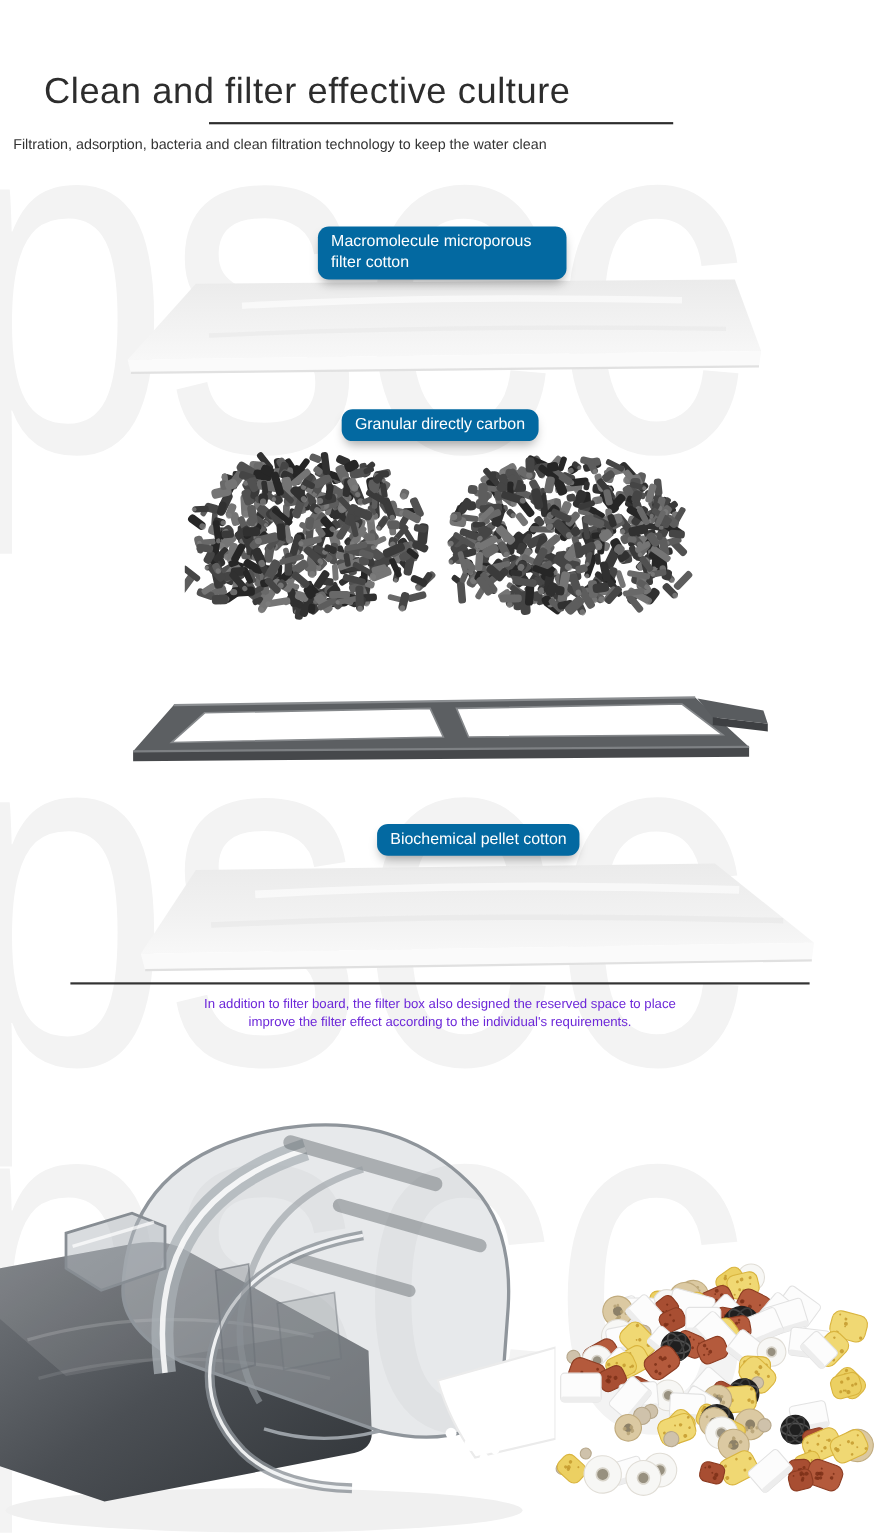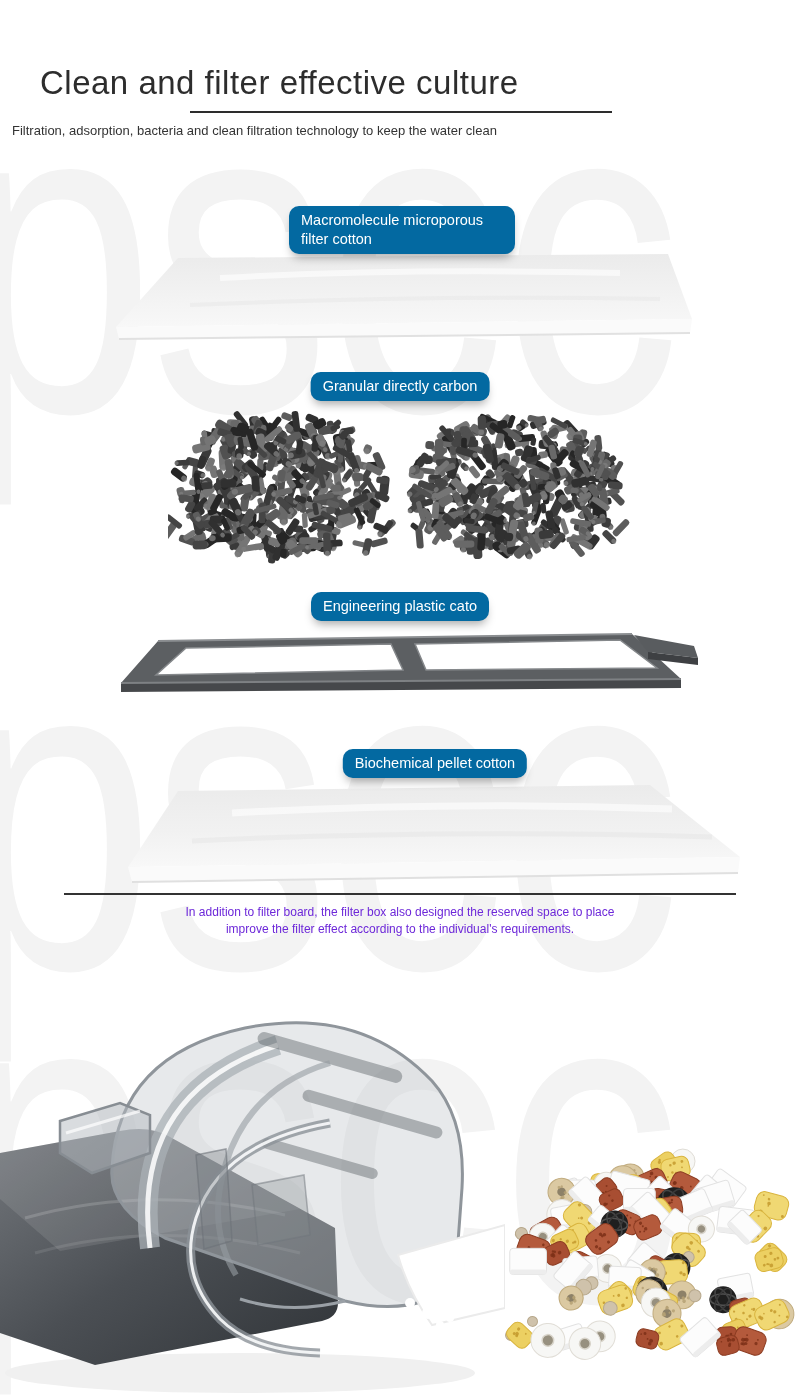--- a/index.html
+++ b/index.html
@@ -2918,21 +2918,20 @@
         <g transform="translate(279.9 36.8) rotate(101)">
           <rect x="-4.2484073309460655" y="-2.805665362626314" width="8.5" height="5.6" rx="2.2" fill="#3a3a3a"></rect>
         </g>
         <g transform="translate(273.9 71.5) rotate(137)">
           <rect x="-8.85762134718243" y="-2.606207372620702" width="17.7" height="5.2" rx="2.1" fill="#757575"></rect>
           <ellipse cx="7.6" cy="0" rx="2.0" ry="1.8" fill="#7d7d7d" opacity="0.8"></ellipse>
         </g>
       </g>
     </svg>
 
-  <div class="pill pill3">Engineering plastic cato</div>
   <svg class="art frame" viewBox="0 0 600 80">
     <path fill-rule="evenodd" fill="#5c5f62" d="M50,19 L524,12 L573,57 L13,61 Z  M78,26 L283,22 L295,48 L48,53 Z  M307,22 L512,18 L549,46 L318,48 Z"></path>
     <polygon points="13,61 573,57 573,66 13,70" fill="#46484b"></polygon>
     <polygon points="526,13 586,24 590,36 540,30" fill="#595c5f"></polygon>
     <polygon points="540,30 590,36 590,43 540,37" fill="#3e4043"></polygon>
     <line x1="50" y1="19" x2="524" y2="12" stroke="#8b8e91" stroke-width="2"></line>
     <line x1="13" y1="61" x2="573" y2="57" stroke="#7e8184" stroke-width="2"></line>
     <path d="M78,26 L283,22 L295,48 L48,53 Z" fill="none" stroke="#85888b" stroke-width="1.5"></path>
     <path d="M307,22 L512,18 L549,46 L318,48 Z" fill="none" stroke="#85888b" stroke-width="1.5"></path>
   </svg>

